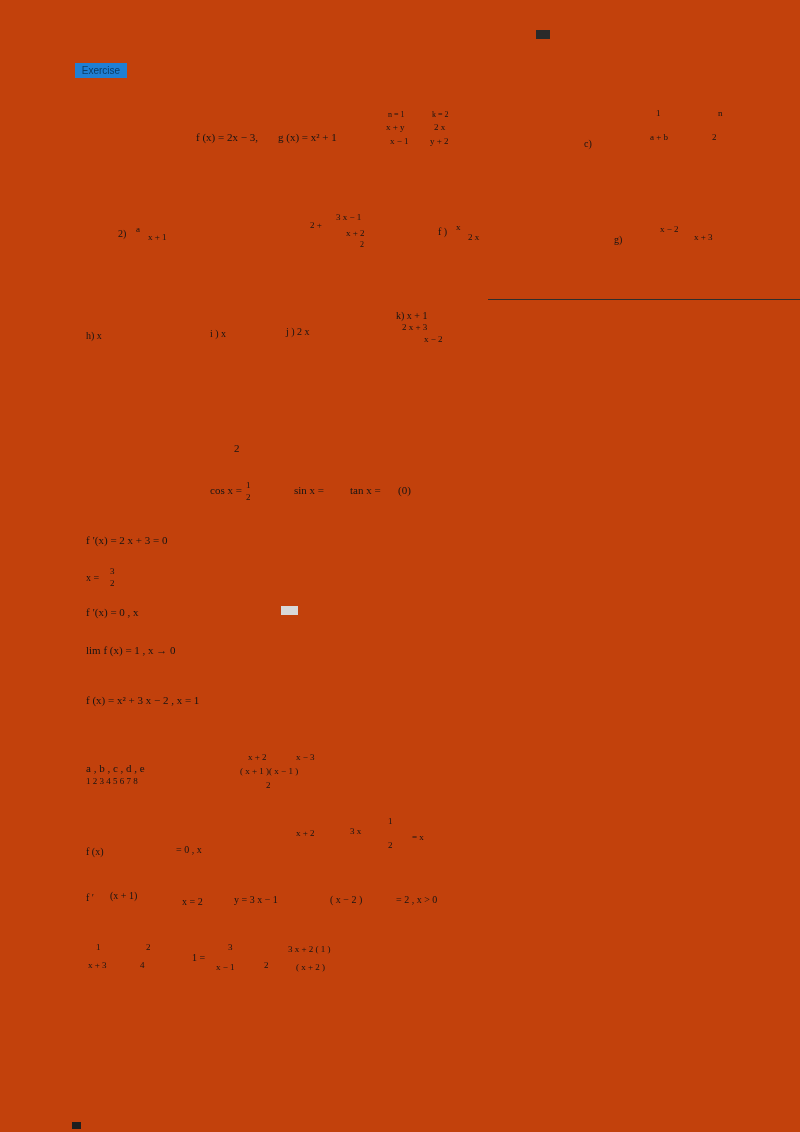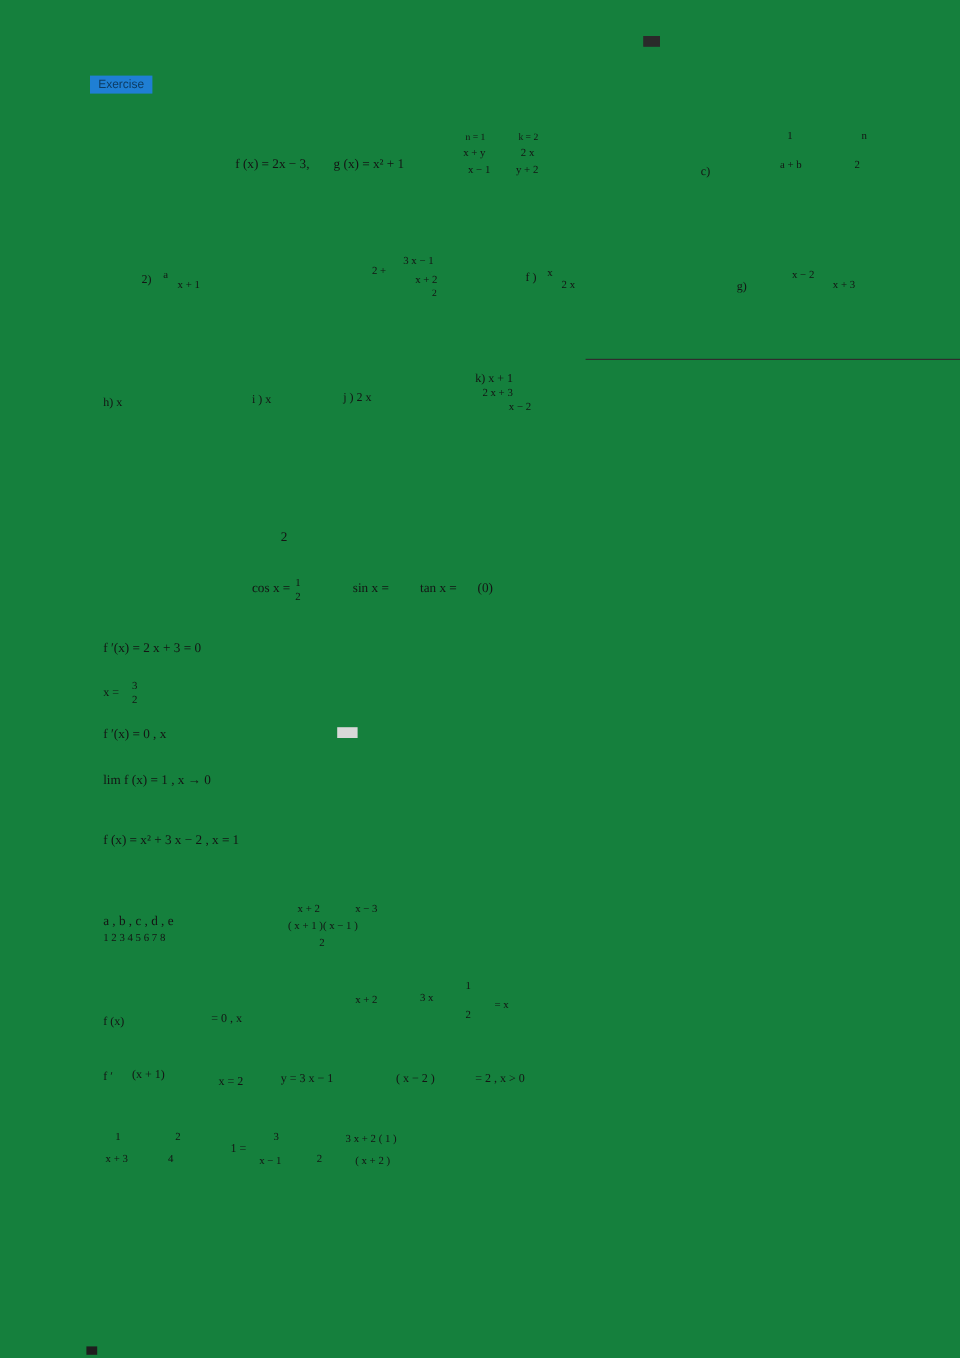--- a/index.html
+++ b/index.html
@@ -15,21 +15,21 @@
     font-family: "Liberation Serif", serif;
     color: #0a0a0a;
   }
 
   
   .page {
     position: absolute;
     left: 0; top: 0;
     width: 800px;
     height: 1132px;
-    background: #15803d;
+    background: #c2410c;
   }
 
   .txt {
     position: absolute;
     color: #141414;
     font-size: 11px;
     line-height: 1.25;
     white-space: pre;
   }
 

